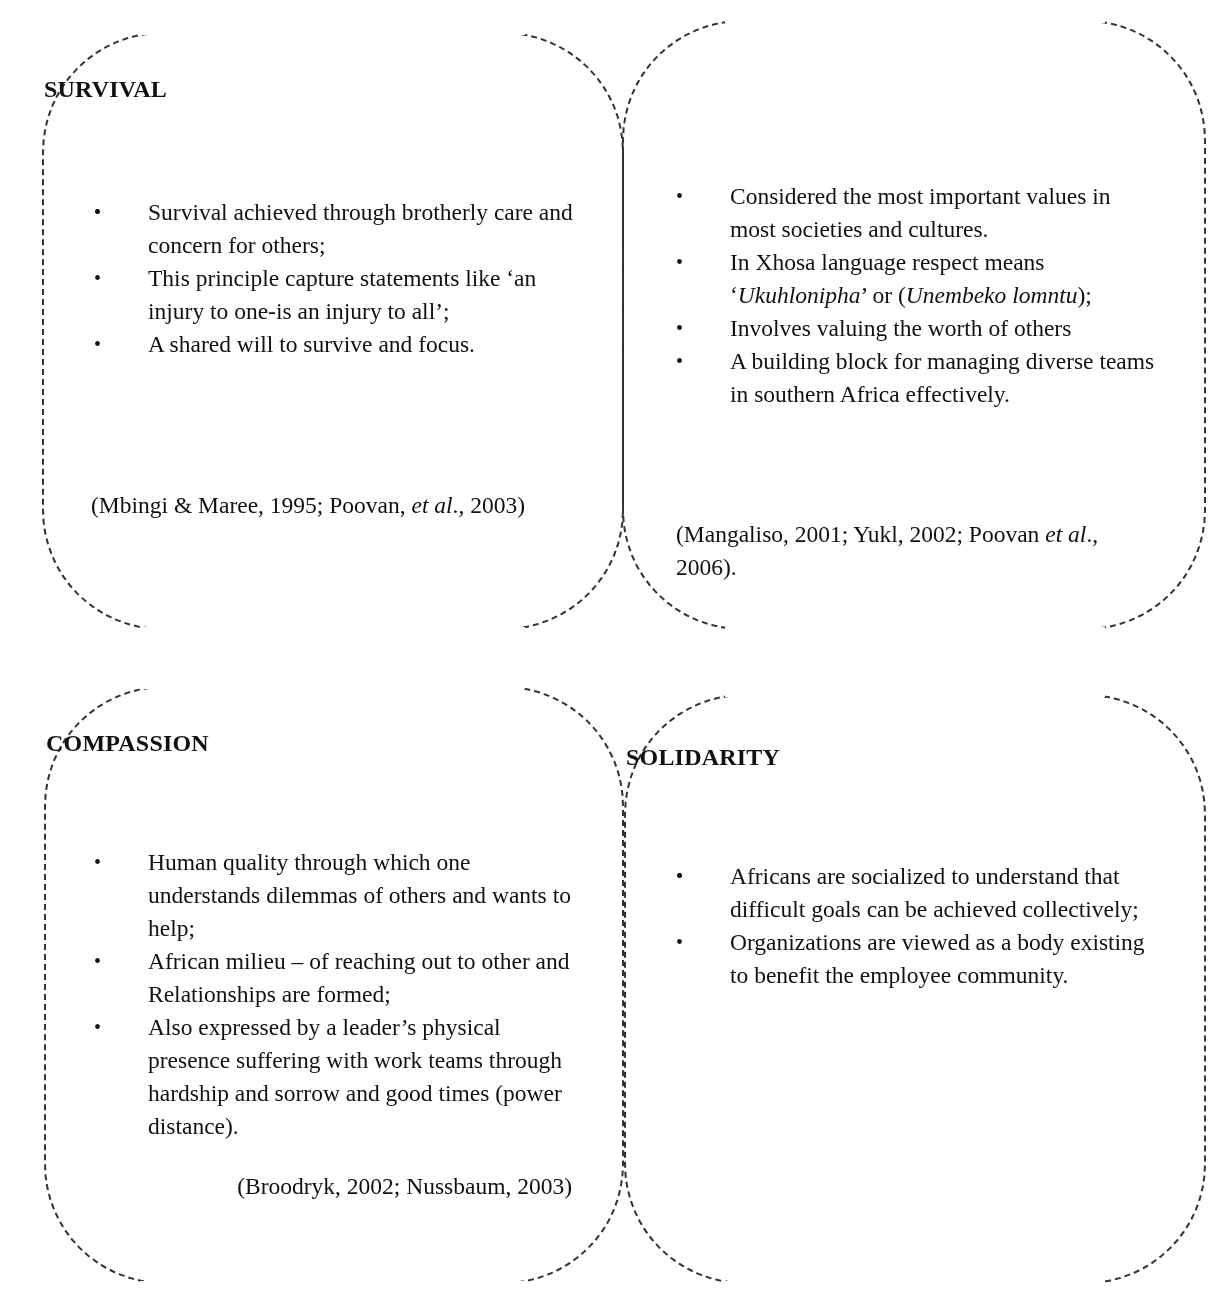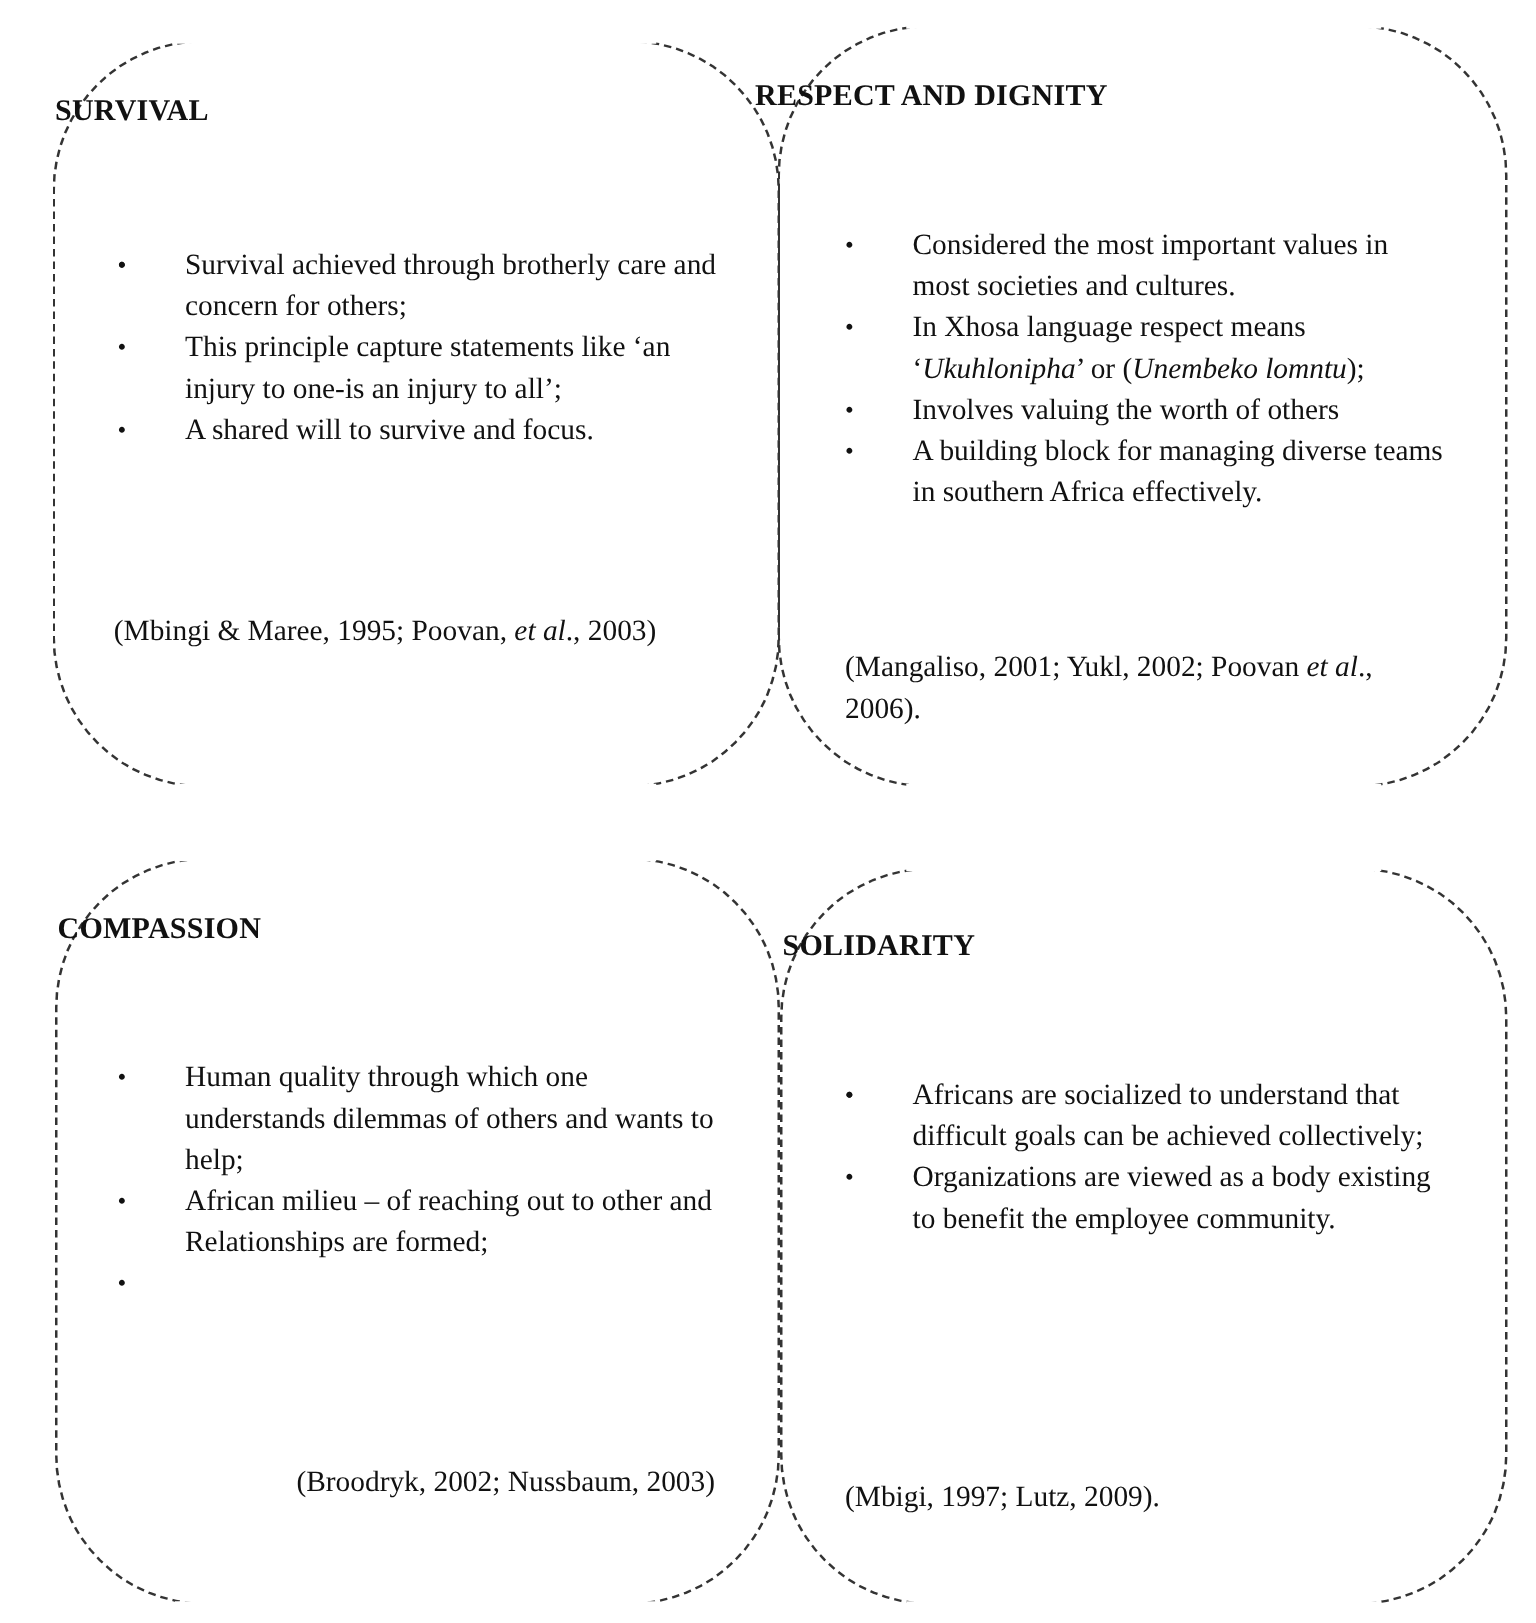--- a/index.html
+++ b/index.html
@@ -48,49 +48,47 @@
     <li><span class="bullet">•</span><span>A shared will to survive and focus.</span></li>
   </ul>
   <div class="cite" style="left:47px; top:455px; width:480px;">
     <span>(Mbingi &amp; Maree, 1995; Poovan, </span><span class="it">et al</span><span>., 2003)</span>
   </div>
 </div>
 <div class="gap" style="left:140px; top:29px; width:385px;"></div>
 <div class="gap" style="left:140px; top:627px; width:385px;"></div>
 
 <div class="box" style="left:622px; top:20px; width:584px; height:610px;">
-  <div class="title" style="top:42px; left:-20px;">RESPECT AND DIGNITY</div>
   <ul class="items" style="left:52px; top:158px; width:480px;">
     <li><span class="bullet">•</span><span>Considered the most important values in most societies and cultures.</span></li>
     <li><span class="bullet">•</span><span>In Xhosa language respect means ‘</span><span class="it">Ukuhlonipha</span><span>’ or (</span><span class="it">Unembeko lomntu</span><span>);</span></li>
     <li><span class="bullet">•</span><span>Involves valuing the worth of others</span></li>
     <li><span class="bullet">•</span><span>A building block for managing diverse teams in southern Africa effectively.</span></li>
   </ul>
   <div class="cite" style="left:52px; top:496px; width:480px;">
     <span>(Mangaliso, 2001; Yukl, 2002; Poovan </span><span class="it">et al</span><span>., 2006).</span>
   </div>
 </div>
 <div class="gap" style="left:725px; top:17px; width:380px;"></div>
 <div class="gap" style="left:725px; top:627px; width:380px;"></div>
 
 <div class="box" style="left:44px; top:686px; width:580px; height:598px;">
   <div class="title" style="top:42px;">COMPASSION</div>
   <ul class="items" style="left:48px; top:158px; width:490px;">
     <li><span class="bullet">•</span><span>Human quality through which one understands dilemmas of others and wants to help;</span></li>
     <li><span class="bullet">•</span><span>African milieu – of reaching out to other and Relationships are formed;</span></li>
-    <li><span class="bullet">•</span></li>
+    <li><span class="bullet">•</span><span>Also expressed by a leader’s physical presence suffering with work teams through hardship and sorrow and good times (power distance).</span></li>
   </ul>
   <div class="cite" style="left:46px; top:482px; width:480px;text-align:right;">(Broodryk, 2002; Nussbaum, 2003)</div>
 </div>
 <div class="gap" style="left:140px; top:683px; width:385px;"></div>
 <div class="gap" style="left:140px; top:1281px; width:385px;"></div>
 
 <div class="box" style="left:624px; top:694px; width:582px; height:590px;">
   <div class="title" style="top:48px;">SOLIDARITY</div>
   <ul class="items" style="left:50px; top:164px; width:480px;">
     <li><span class="bullet">•</span></li>
     <li><span class="bullet">•</span><span>Africans are socialized to understand that difficult goals can be achieved collectively;</span></li>
     <li><span class="bullet">•</span><span>Organizations are viewed as a body existing to benefit the employee community.</span></li>
   </ul>
-  <div class="cite" style="left:50px; top:486px; width:480px;">(Mbigi, 1997; Lutz, 2009).</div>
 </div>
 <div class="gap" style="left:725px; top:691px; width:380px;"></div>
 <div class="gap" style="left:725px; top:1281px; width:380px;"></div>
 
 </body></html>

